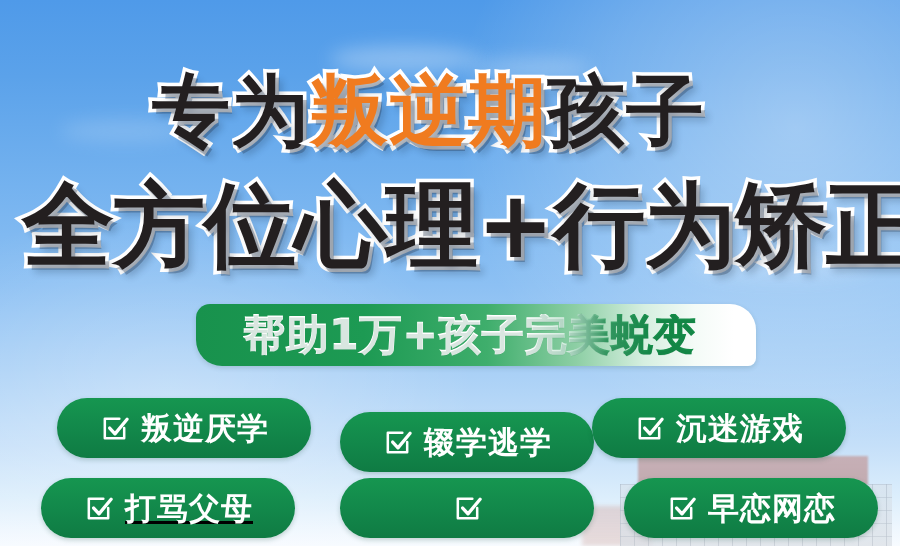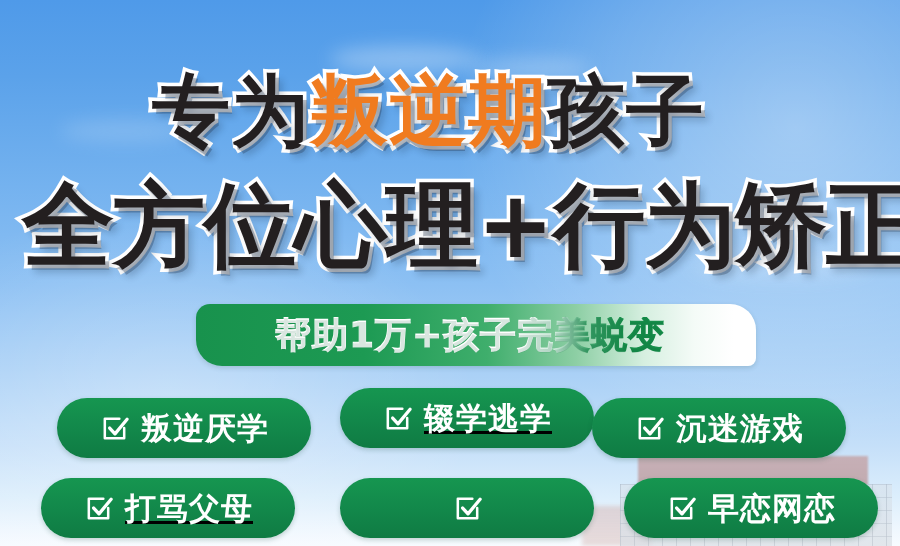--- a/index.html
+++ b/index.html
@@ -180,21 +180,21 @@
     border-bottom-right-radius: 8px;
     box-shadow: 0 2px 5px rgba(25,70,50,0.16);
     display: flex;
     align-items: center;
     justify-content: center;
     overflow: hidden;
   }
   .subbanner-text {
     font-family: "DejaVu Sans", "Liberation Sans", sans-serif;
     font-weight: bold;
-    font-size: 36px;
+    font-size: 42px;
     letter-spacing: 1px;
     line-height: 1;
     white-space: nowrap;
     background: linear-gradient(to right,
         #ffffff 0%, #ffffff 62%, #cdeadb 72%, #3da169 80%, #178f4b 90%);
     -webkit-background-clip: text;
     background-clip: text;
     color: transparent;
     -webkit-text-stroke: 1px rgba(255,255,255,0.0);
     text-shadow: 0 1px 0 rgba(0,90,45,0.15);
@@ -224,21 +224,21 @@
     white-space: nowrap;
   }
   .check-icon {
     width: 31px;
     height: 31px;
     flex: 0 0 auto;
     display: block;
   }
 
   .pill.r1c1 { left: 57px;  top: 398px; width: 254px; }
-  .pill.r1c2 { left: 340px; top: 388px; width: 254px; text-decoration: underline; }
+  .pill.r1c2 { left: 340px; top: 412px; width: 254px; }
   .pill.r1c3 { left: 592px; top: 398px; width: 254px; }
   .pill.r2c1 { left: 41px;  top: 478px; width: 254px; text-decoration: underline; }
   .pill.r2c2 { left: 340px; top: 478px; width: 254px; }
   .pill.r2c3 { left: 624px; top: 478px; width: 254px; }
 </style>
 </head>
 <body>
 
 <div class="banner">
 

